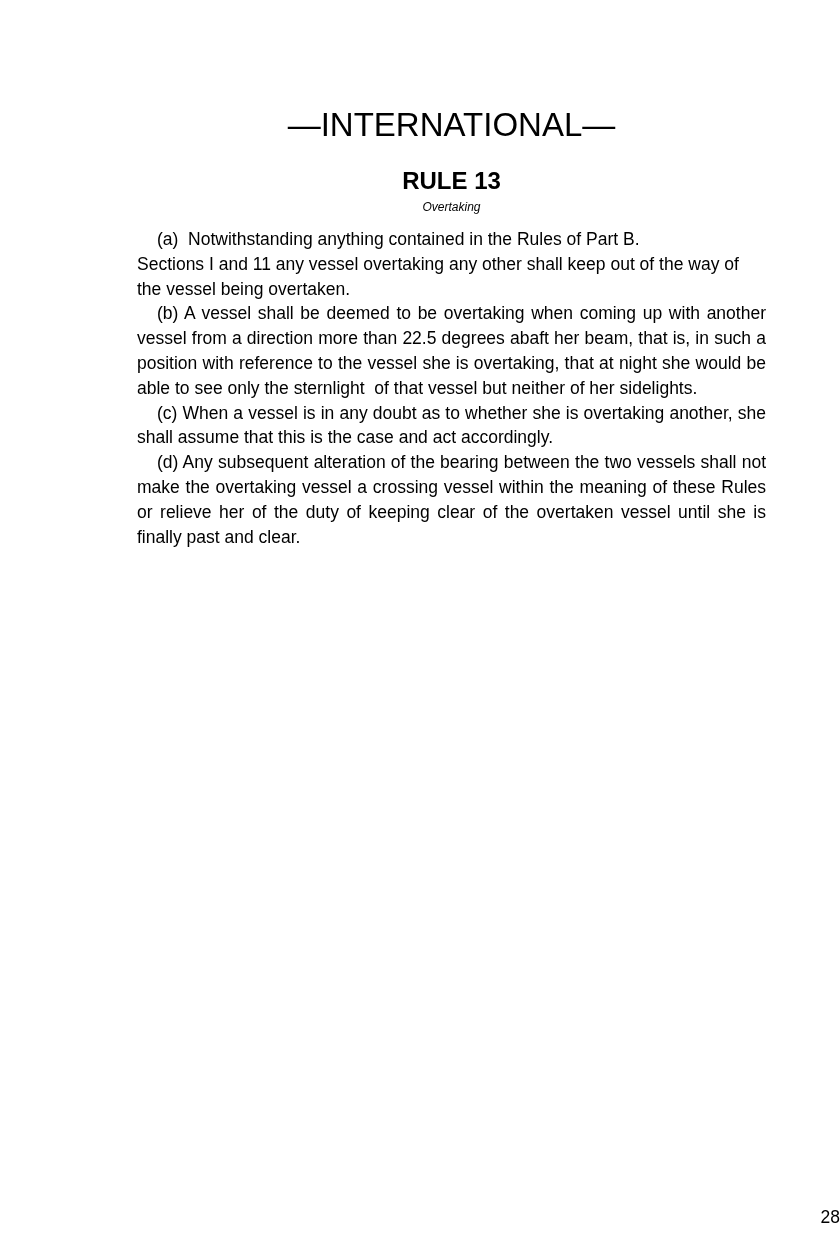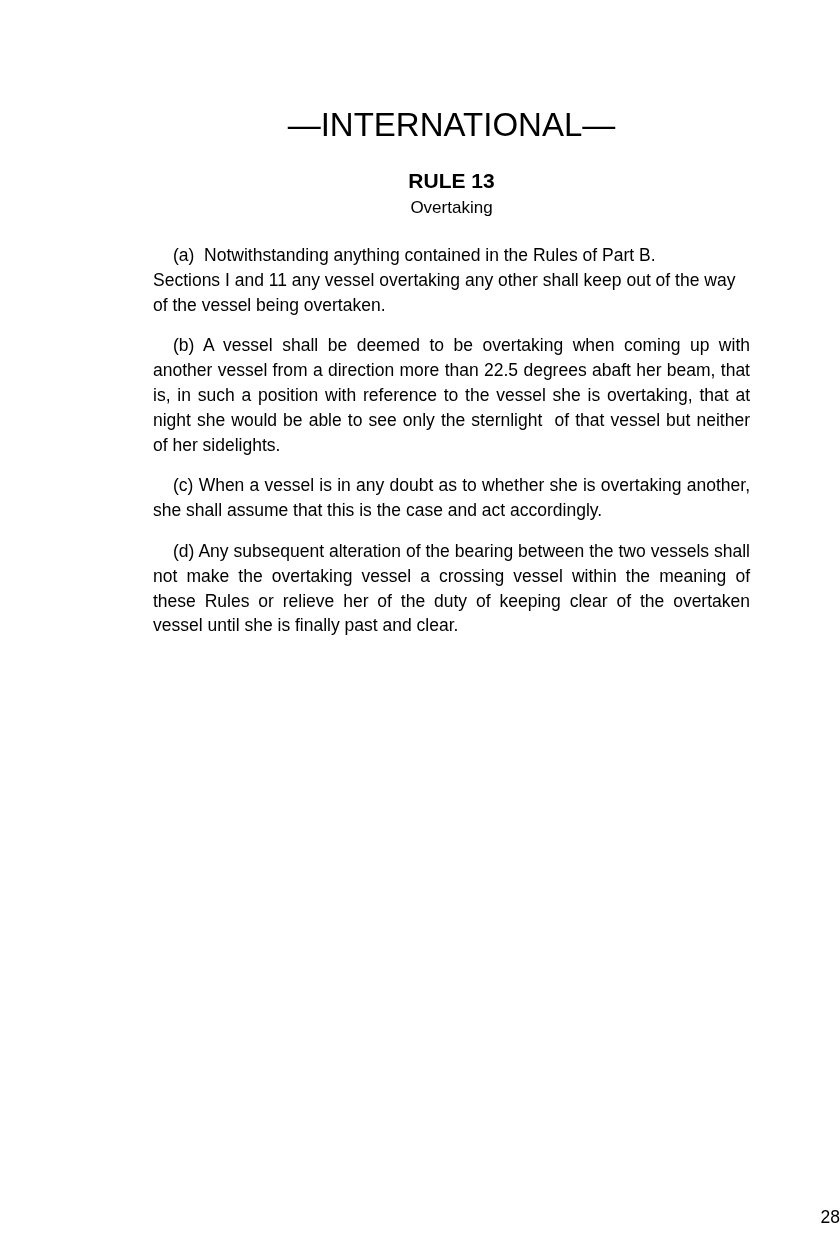--- a/index.html
+++ b/index.html
@@ -46,45 +46,46 @@
     font-size: 23px;
     font-style: italic;
     font-weight: 400;
     text-align: center;
     line-height: 28px;
     margin: 0;
     padding-top: 9px;
   }
 
   .rule-heading {
-    font-size: 21px;
+    font-size: 24px;
     font-weight: bold;
     text-align: center;
     line-height: 24px;
     margin: 0;
     padding-top: 25px;
   }
 
   .rule-subheading {
-    font-size: 17px;
+    font-size: 12px;
+    font-style: italic;
     font-weight: 400;
     text-align: center;
     line-height: 21px;
     margin: 0;
     padding-top: 4px;
   }
 
   .body-text {
     padding-top: 9px;
   }
 
   .para {
     font-size: 17.5px;
     line-height: 24.8px;
-    margin: 16px;
+    margin: 0;
     text-align: justify;
     text-indent: 20px;
     white-space: pre-wrap;
   }
 
   .para.no-justify {
     text-align: left;
   }
 
   .page-number {

